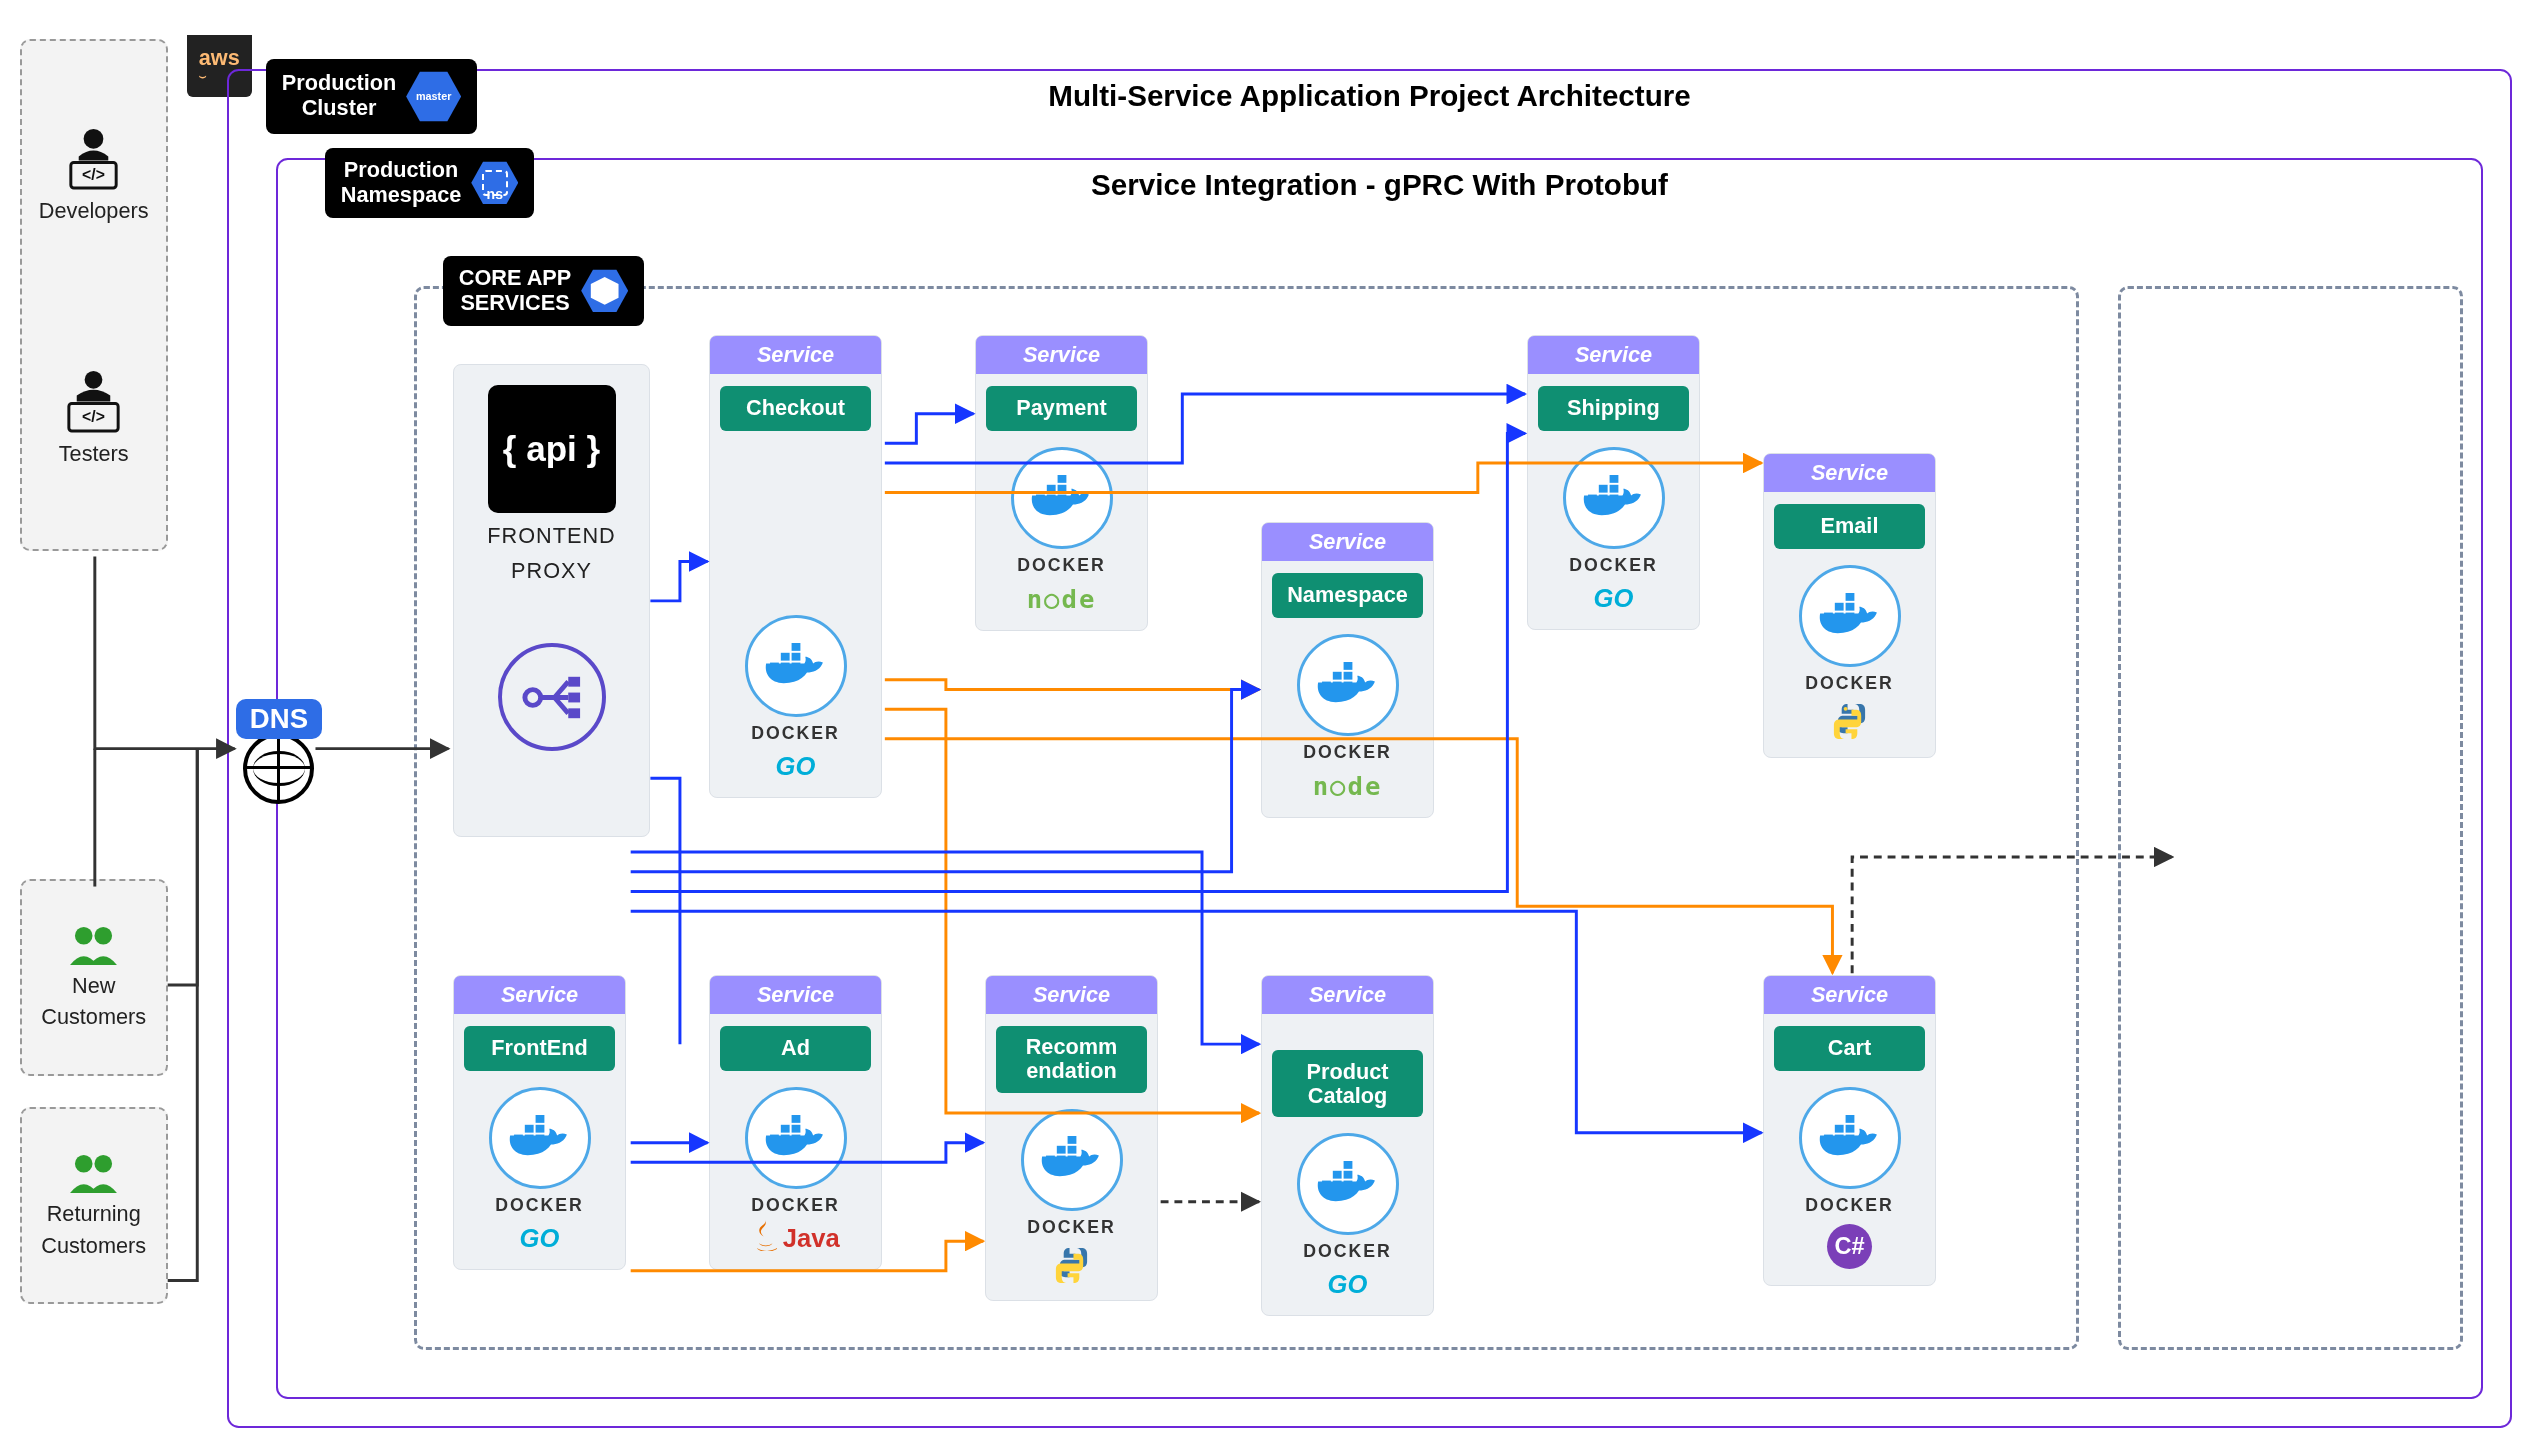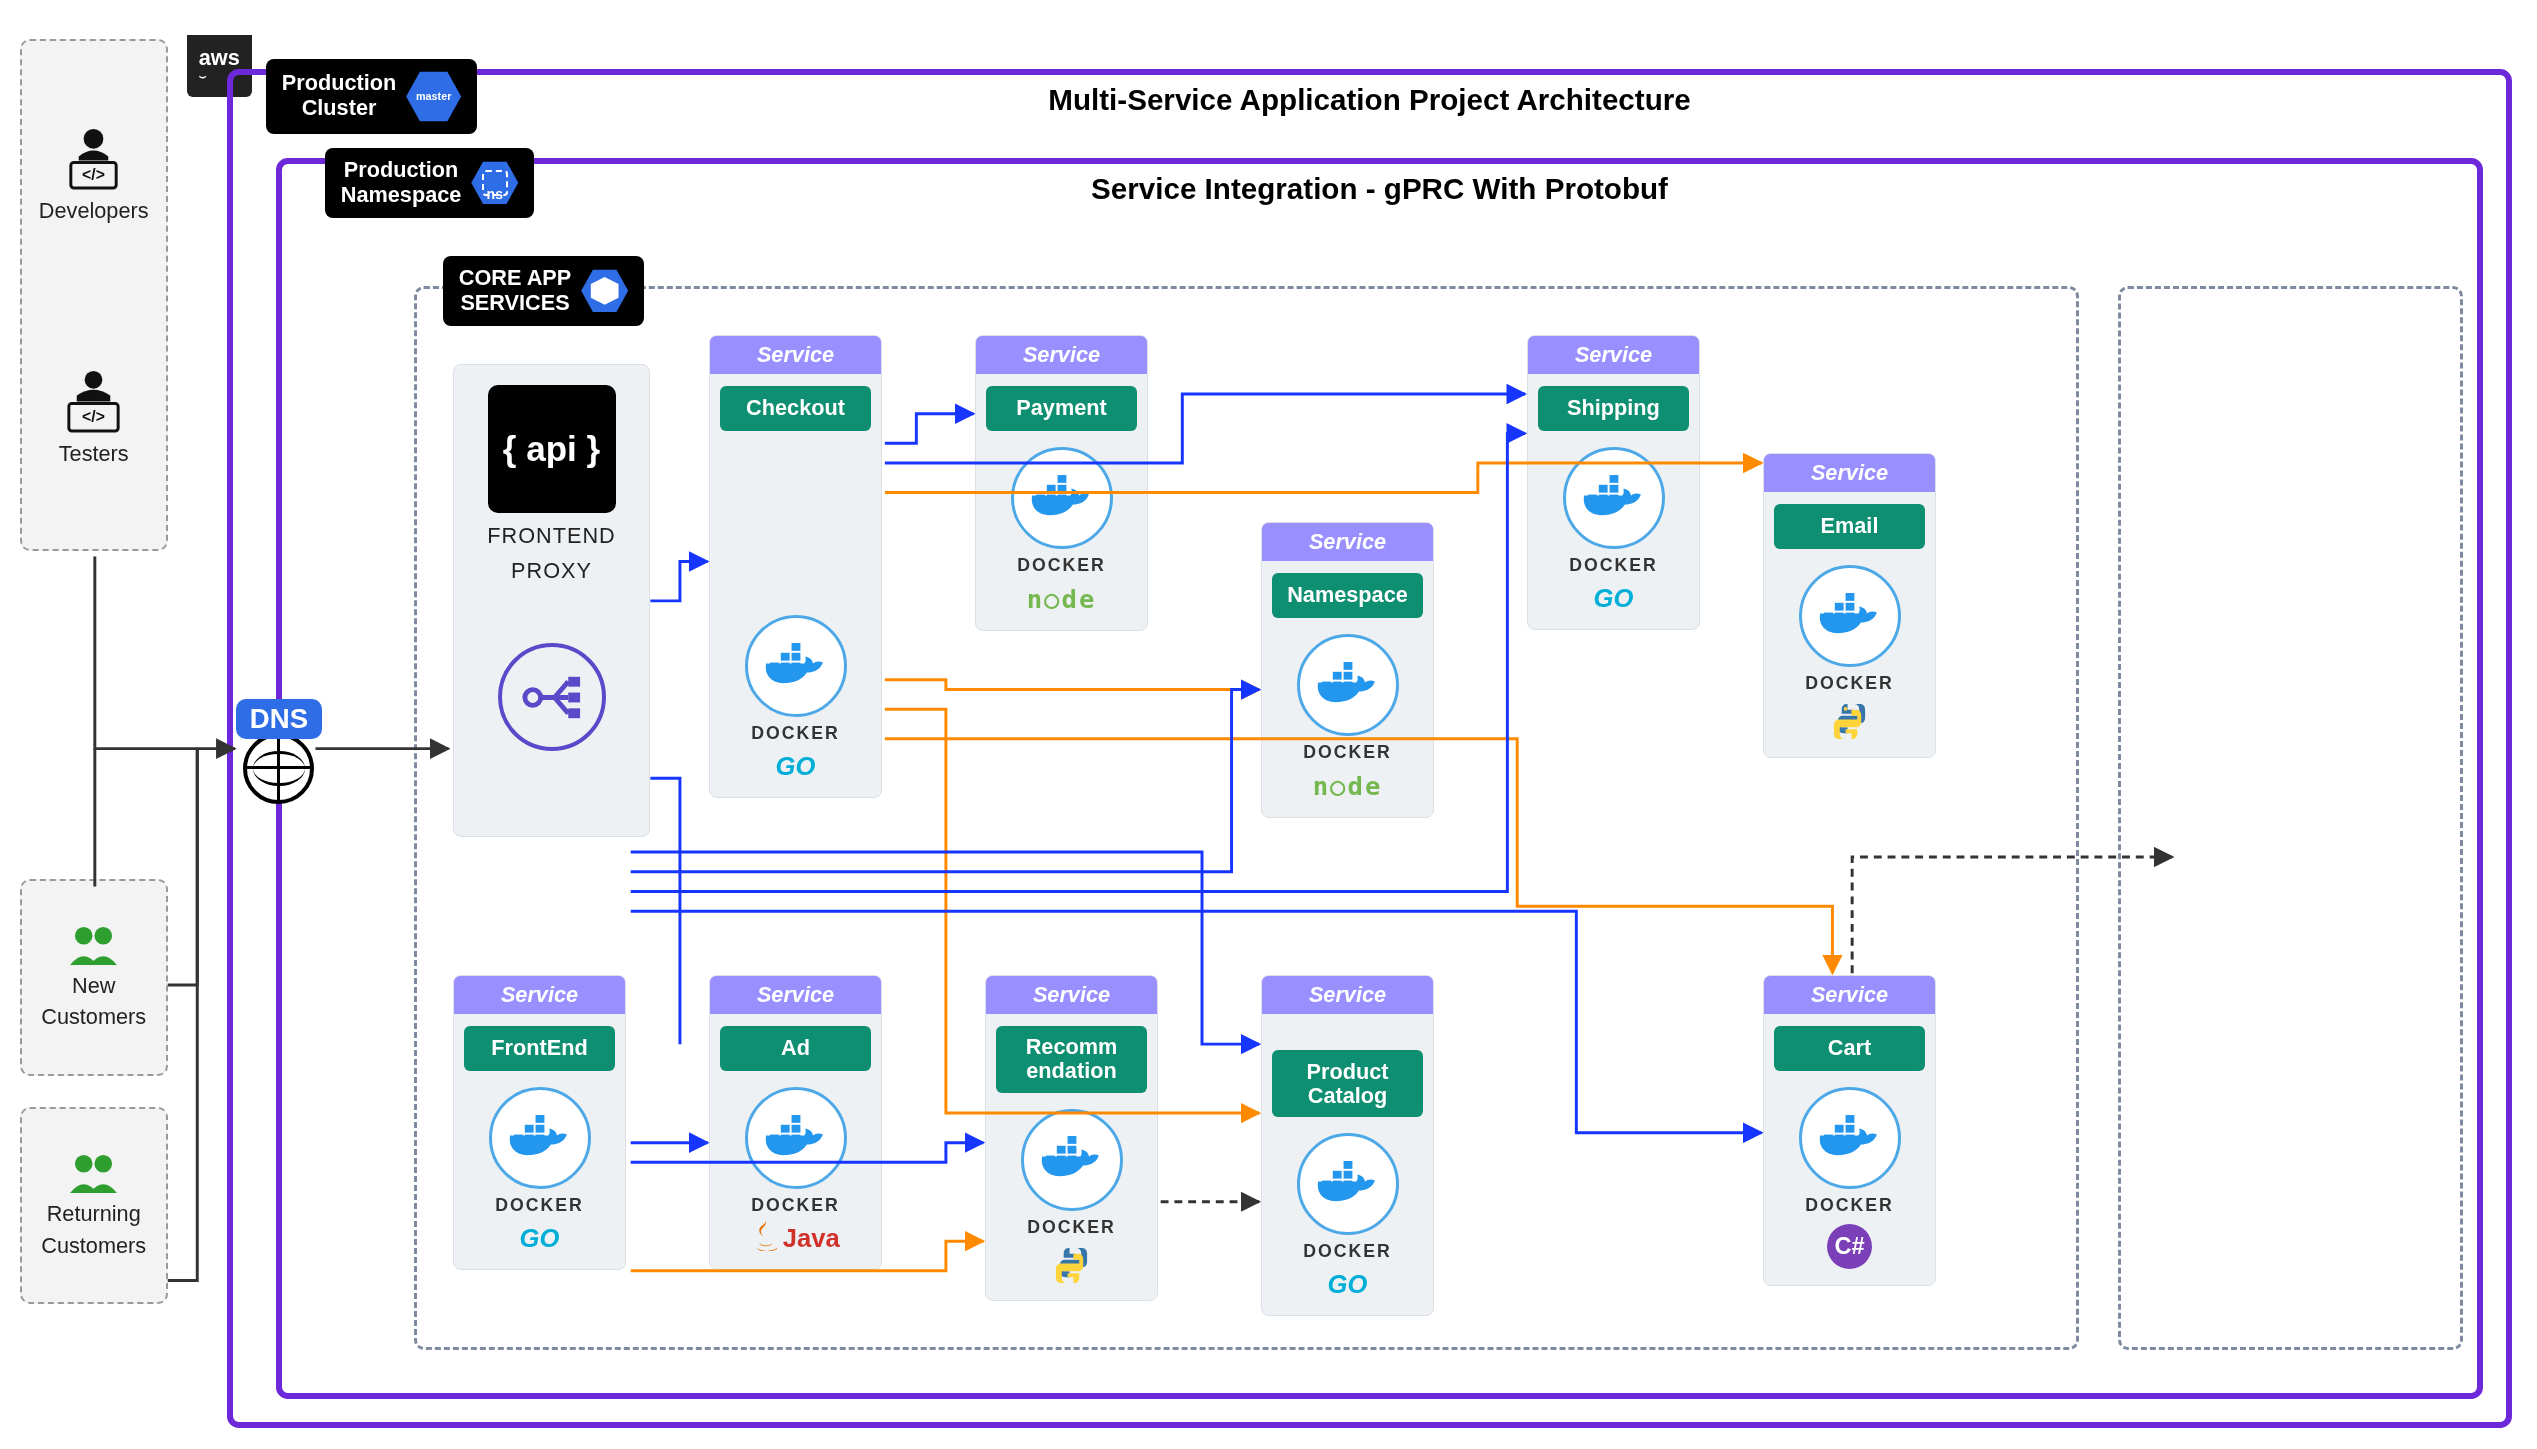--- a/index.html
+++ b/index.html
@@ -29,21 +29,21 @@
   width:55px; height:55px; background:#2E6DE6; position:relative;
   clip-path: polygon(25% 5%, 75% 5%, 100% 50%, 75% 95%, 25% 95%, 0 50%);
   display:flex; align-items:center; justify-content:center; color:#fff; font-size:13.8px;
 }
 .hex-icon.small { width:47px; height:47px; }
 .hex-inner { width:31.5px; height:31.5px; background:#fff; border-radius:3.9px; }
 .hex-inner.cube { clip-path: polygon(50% 6%, 94% 28%, 94% 72%, 50% 94%, 6% 72%, 6% 28%); }
 
 
 .frame {
-  position:absolute; border:6px solid #6d28d9; border-radius:11.8px;
+  position:absolute; border:2px solid #6d28d9; border-radius:11.8px;
 }
 .frame-title {
   position:absolute; top:7.9px; left:0; right:0; text-align:center;
   font-weight:700; font-size:29.6px; color:#000;
 }
 
 
 .dns-wrap { position:absolute; display:flex; flex-direction:column; align-items:center; }
 .dns-pill { background:#2E6DE6; color:#fff; font-weight:800; font-size:27.6px; padding:3.9px 13.8px; border-radius:9.9px; margin-bottom:-5.9px; z-index:2;}
 .globe {
@@ -96,21 +96,21 @@
 .lb-icon {
   width:108px; height:108px; border:4.9px solid #5a49c9; border-radius:50%; margin-top:59px;
   display:flex; align-items:center; justify-content:center;
 }
 
 
 .redis-wrap { position:absolute; display:flex; flex-direction:column; align-items:center; }
 .redis-label { font-size:21.7px; letter-spacing:1px; text-align:center; margin-top:11.8px;}
 
 
-.aws-tab { position:absolute; background:#222; color:#ffffff; padding:9.9px 11.8px 13.8px; border-radius:0 0 5.9px 5.9px; font-weight:700; font-size:21.7px;}
+.aws-tab { position:absolute; background:#222; color:#fdba74; padding:9.9px 11.8px 13.8px; border-radius:0 0 5.9px 5.9px; font-weight:700; font-size:21.7px;}
 
 svg.wires { position:absolute; left:0; top:0; pointer-events:none; }
 
 </style>
 </head>
 <body>
 
 <div class="canvas">
 
   <div class="actors-col">

